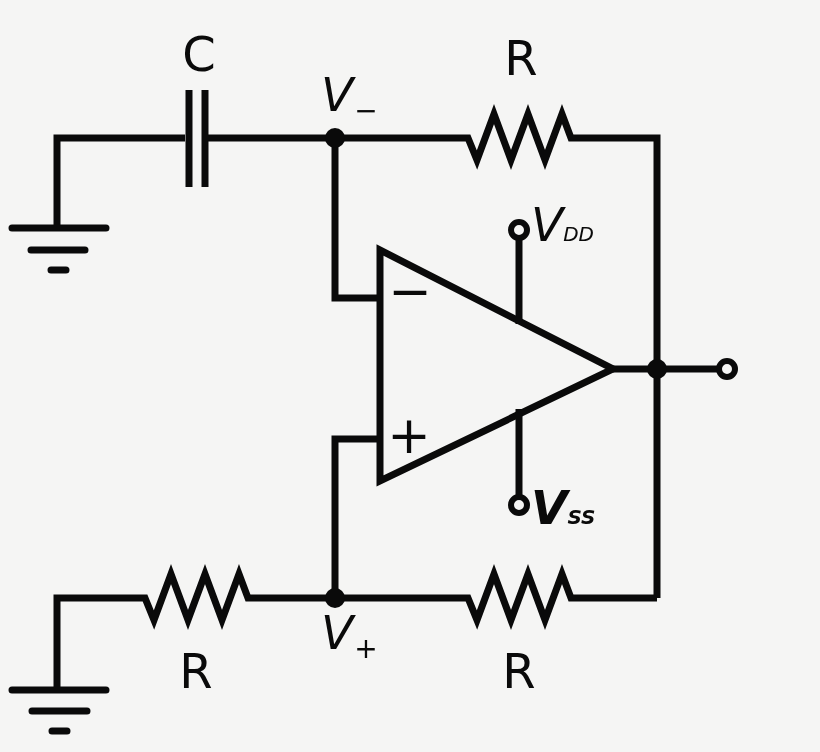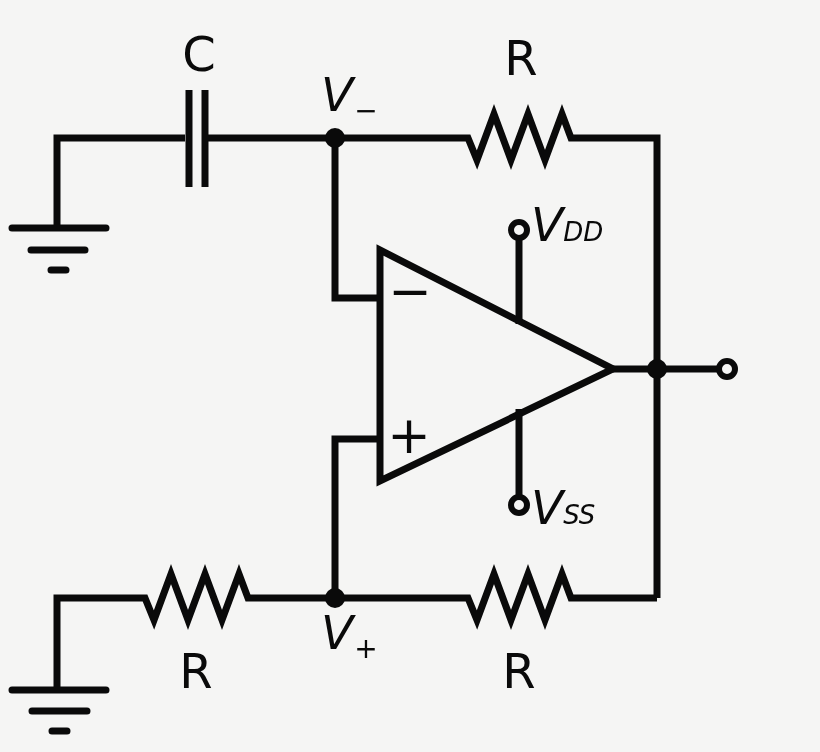--- a/index.html
+++ b/index.html
@@ -20,21 +20,21 @@
   .round{stroke-linecap:round;}
   .dot{fill:var(--ink);stroke:none;}
   .term{fill:var(--bg);stroke:var(--ink);stroke-width:6;}
   .lbl{
     position:absolute;line-height:1;white-space:nowrap;
     color:var(--ink);
   }
   .big{font-size:48px;}
   .center{text-align:center;}
   .vmain{font-style:italic;font-size:47px;}
-  .sub{font-size:26px;}
+  .sub{font-size:20px;}
   .sub-it{font-style:italic;}
   .sub-sym{font-size:28px;position:relative;top:9px;margin-left:1px;}
   .sym{font-size:52px;}
 </style>
 </head>
 <body>
 
 <div class="stage">
 
   <svg width="820" height="752" viewBox="0 0 820 752">
@@ -84,21 +84,21 @@
   </div>
 
   <div class="lbl" style="left:321px;top:609px;">
     <span class="vmain">V</span><span class="sub sub-sym">+</span>
   </div>
 
   <div class="lbl" style="left:531px;top:201px;">
     <span class="vmain">V</span><span class="sub sub-it">DD</span>
   </div>
 
-  <div class="lbl" style="left:531px;top:484px;">
+  <div class="lbl" style="left:531px;top:484px;font-weight:bold;">
     <span class="vmain">V</span><span class="sub sub-it">SS</span>
   </div>
 
 
   <div class="lbl sym center" style="left:380px;top:265px;width:60px;">−</div>
 
   <div class="lbl sym center" style="left:379px;top:409px;width:60px;">+</div>
 
 </div>
 

